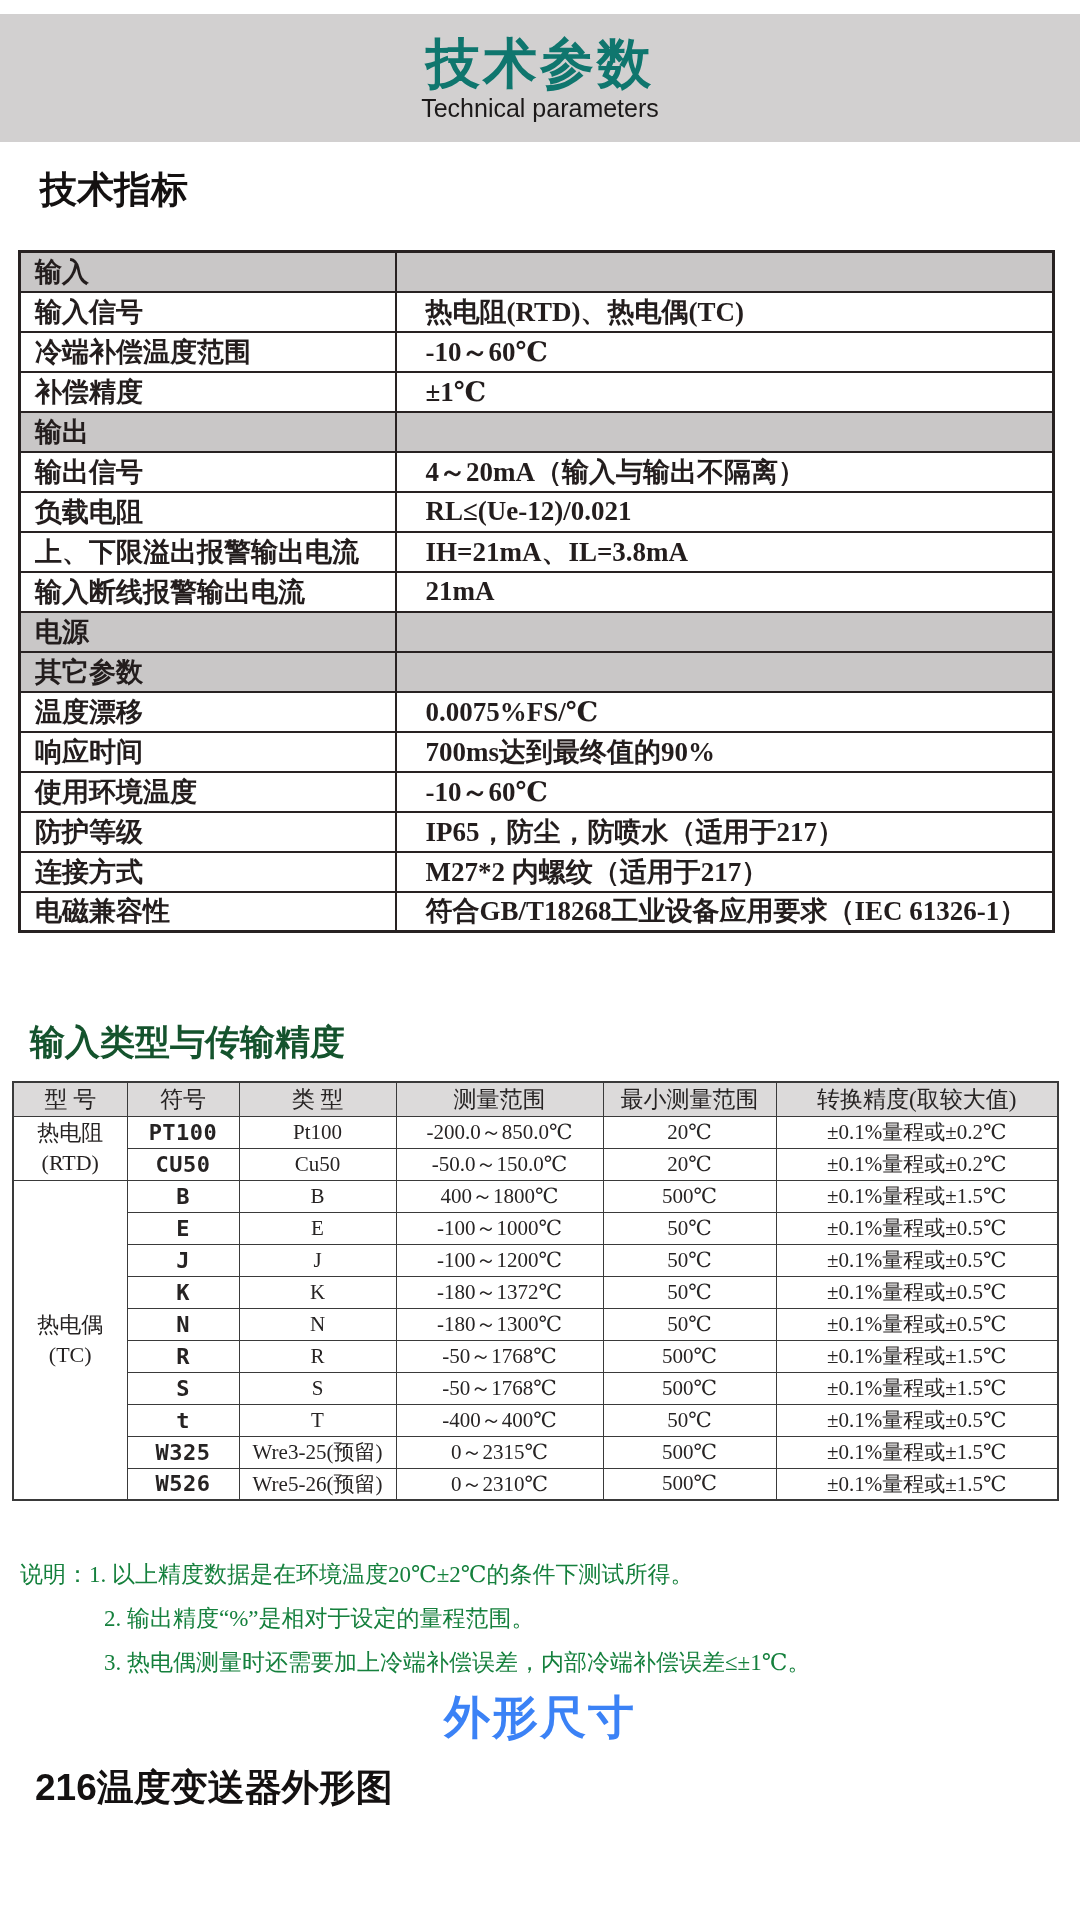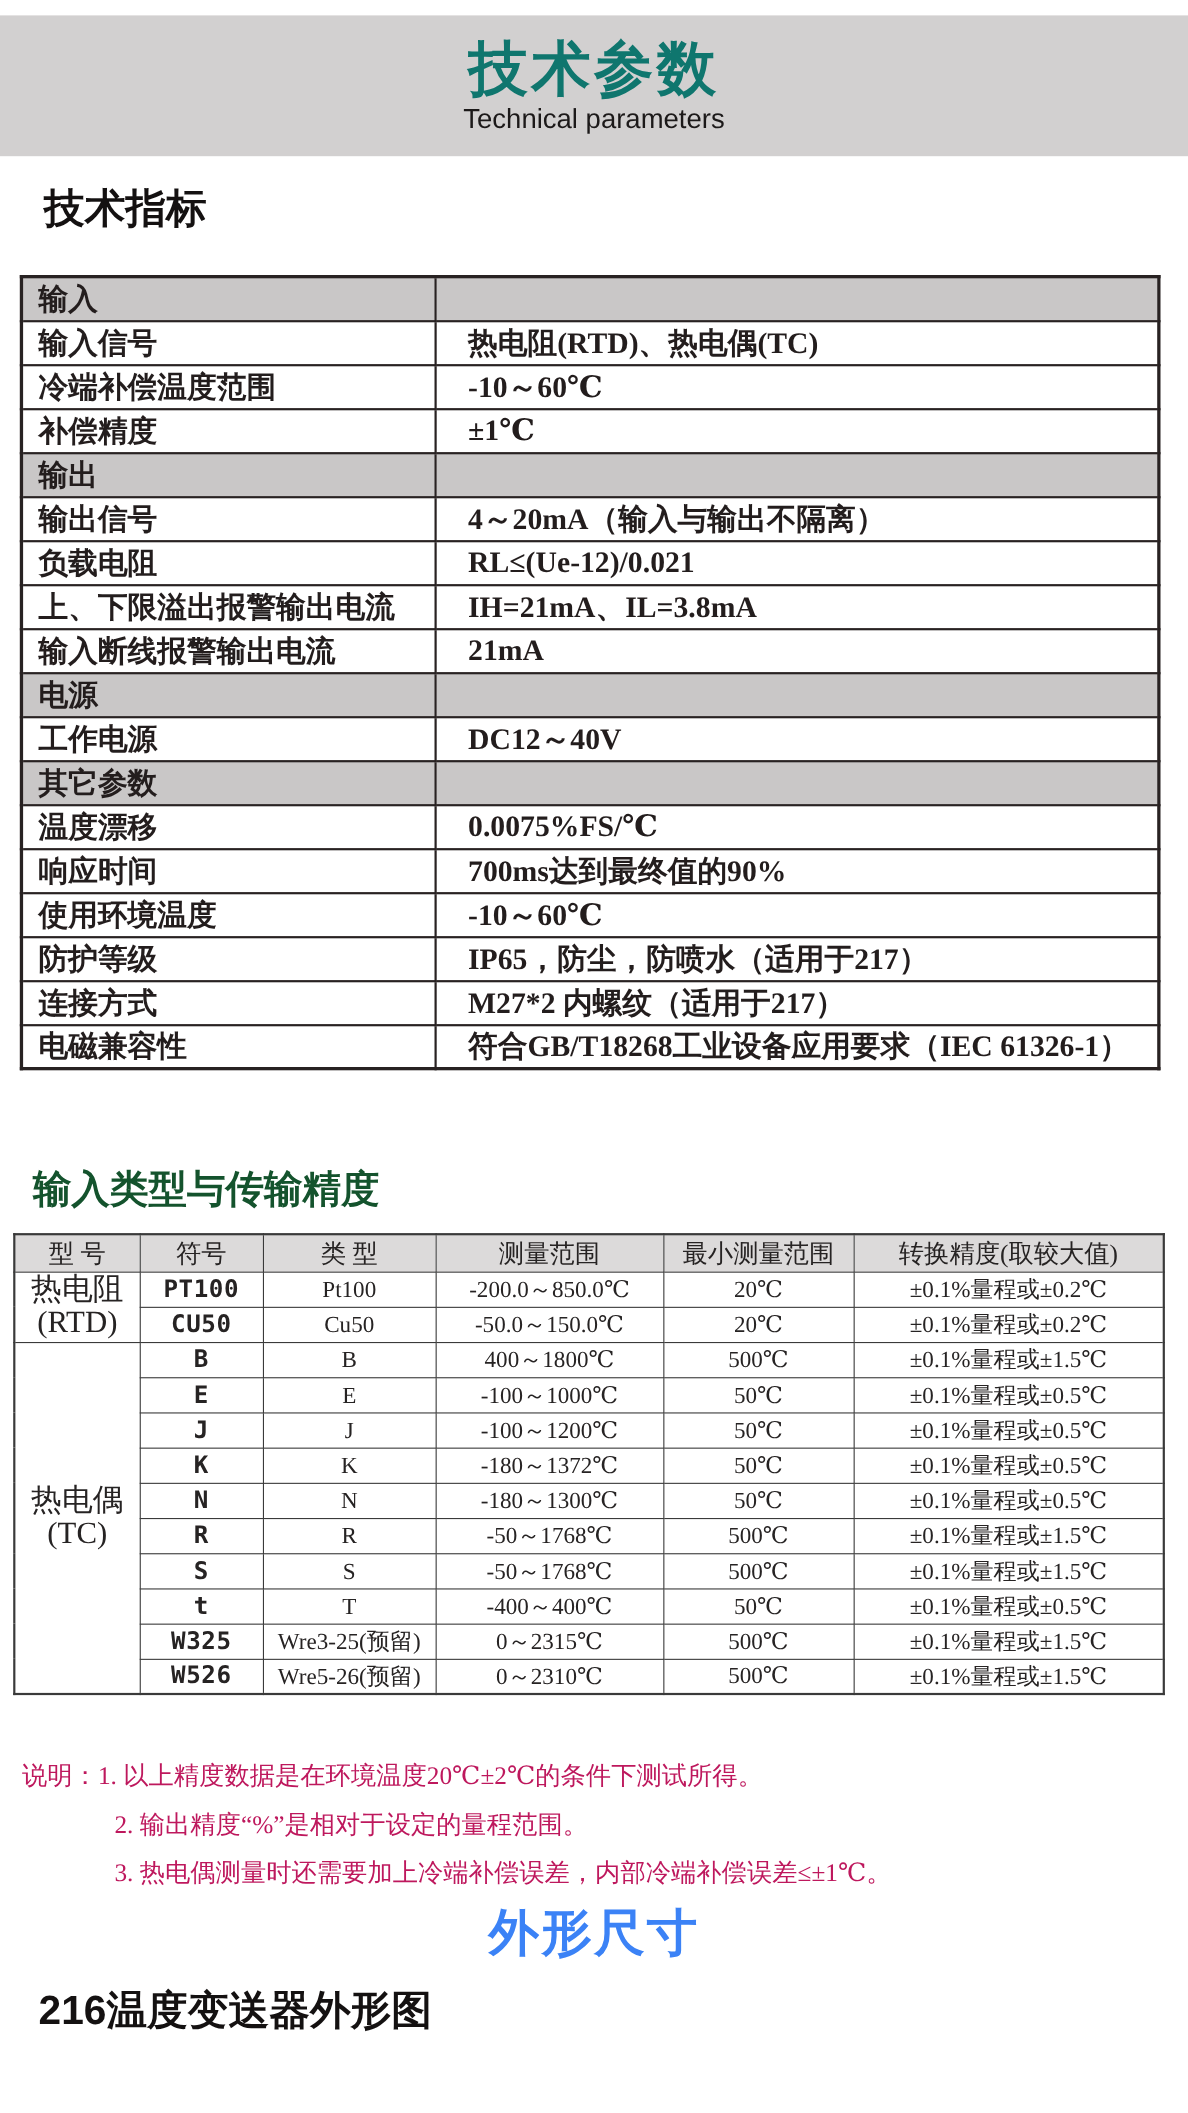--- a/index.html
+++ b/index.html
@@ -74,27 +74,27 @@
   }
   table.acc th {
     height: 34px; background: #dcdada;
     font-size: 23px; font-weight: 400;
   }
   table.acc td { height: 32px; font-size: 21px; }
   table.acc td.sym {
     font-family: "DejaVu Sans Mono", monospace;
     font-weight: 700; font-size: 22px; letter-spacing: 0.5px;
   }
-  table.acc td.model { font-size: 28px; line-height: 30px; }
+  table.acc td.model { font-size: 22px; line-height: 30px; }
 
   
   .notes {
     margin: 52px 0 0 20px;
     font-family: "Liberation Serif", "DejaVu Serif", serif;
-    font-size: 23px; color: #be185d; line-height: 44px;
+    font-size: 23px; color: #15803d; line-height: 44px;
   }
   .note-line { white-space: nowrap; }
   .note-line.indent { padding-left: 84px; }
   .note-prefix { }
 </style>
 </head>
 <body>
 
 <div class="banner">
   <div class="banner-title">技术参数</div>
@@ -141,24 +141,20 @@
       <td class="lbl">上、下限溢出报警输出电流</td>
       <td class="val">IH=21mA、IL=3.8mA</td>
     </tr>
     <tr>
       <td class="lbl">输入断线报警输出电流</td>
       <td class="val">21mA</td>
     </tr>
     <tr class="sec">
       <td class="lbl">电源</td>
       <td class="val"></td>
-    </tr>
-    <tr>
-      <td class="lbl">工作电源</td>
-      <td class="val">DC12～40V</td>
     </tr>
     <tr class="sec">
       <td class="lbl">其它参数</td>
       <td class="val"></td>
     </tr>
     <tr>
       <td class="lbl">温度漂移</td>
       <td class="val">0.0075%FS/℃</td>
     </tr>
     <tr>

